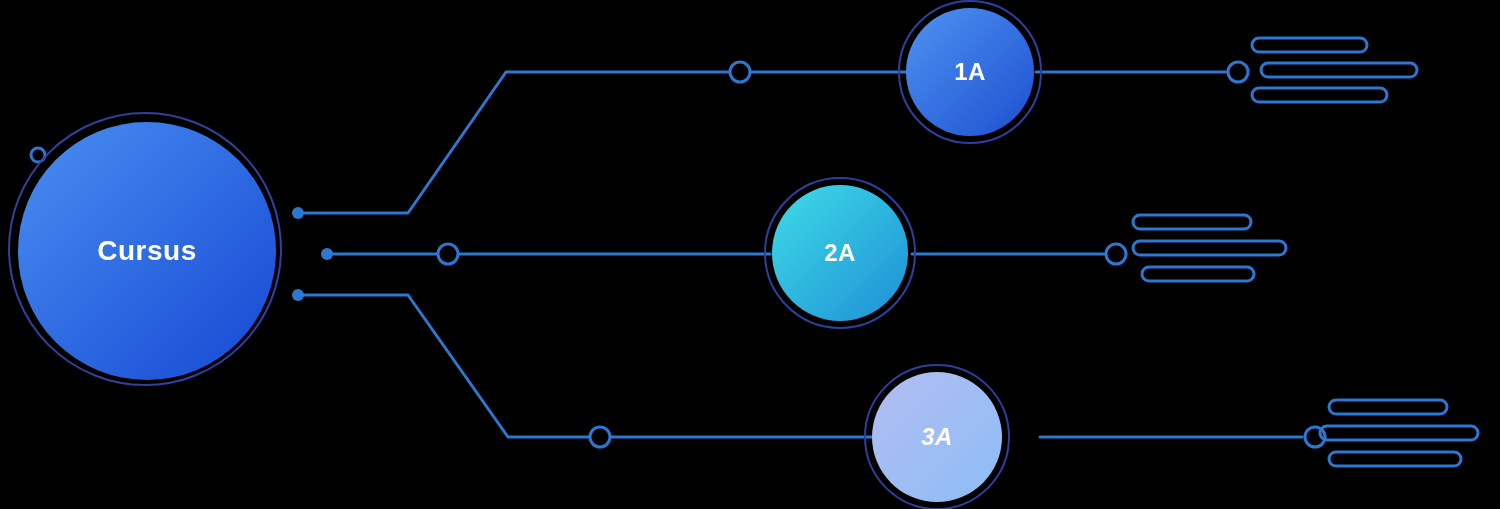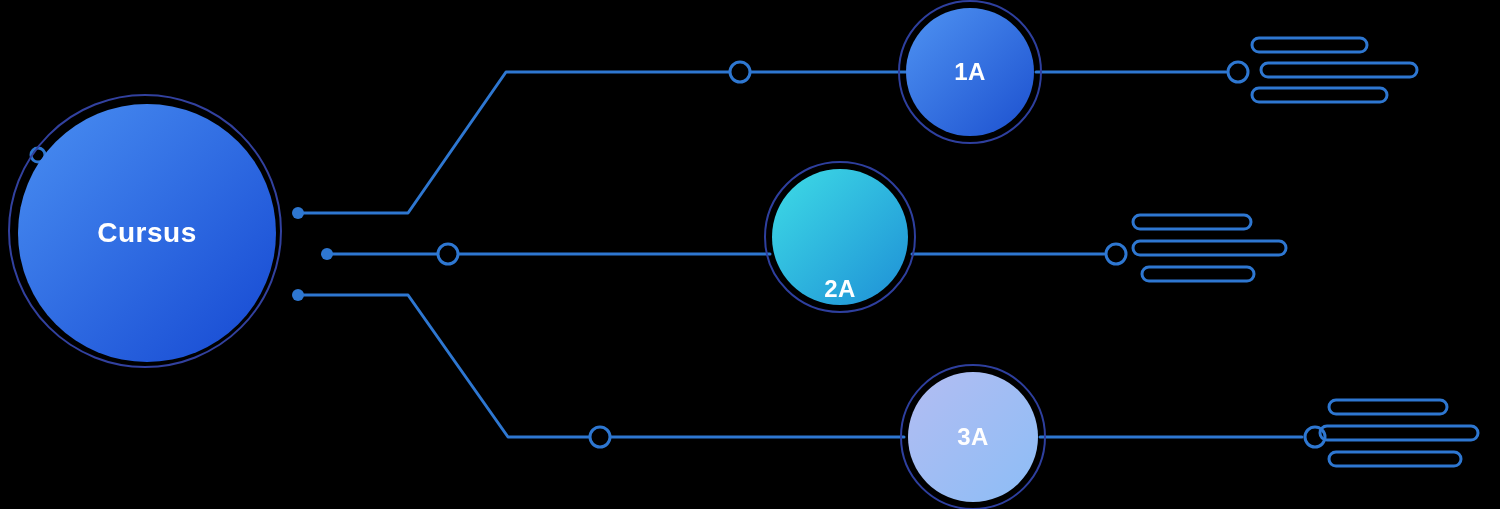--- a/index.html
+++ b/index.html
@@ -36,41 +36,41 @@
   .node .ring { inset: -8px; }
   .node-label {
     color: #ffffff;
     font-weight: bold;
     text-align: center;
     letter-spacing: 0.5px;
     line-height: 1.35;
     z-index: 3;
   }
   .root-node {
-    left: 18px; top: 104px;
+    left: 18px; top: 122px;
     width: 258px; height: 258px;
     background: linear-gradient(135deg, #4a8ff2 0%, #1548d2 100%);
   }
   .root-node .ring { inset: -10px -6px -6px -10px; border-color: #32419f; }
   .root-node .node-label { font-size: 28px; }
   .node-1a {
     left: 906px; top: 8px;
     width: 128px; height: 128px;
     background: linear-gradient(135deg, #4f93f2 0%, #1c50cf 100%);
   }
   .node-2a {
-    left: 772px; top: 169px;
+    left: 772px; top: 185px;
     width: 136px; height: 136px;
     background: linear-gradient(135deg, #3edce6 0%, #1e8fd6 100%);
-    align-items: flex-end;
   }
   .node-3a {
-    left: 908px; top: 372px;
+    left: 872px; top: 372px;
     width: 130px; height: 130px;
     background: linear-gradient(135deg, #b3bdf2 0%, #8cbdf6 100%);
+    font-style: italic;
   }
   .small-label { font-size: 24px; }
 </style>
 </head>
 <body>
 
 <div class="stage">
 
   <svg class="layer" width="1500" height="509" viewBox="0 0 1500 509">
 

